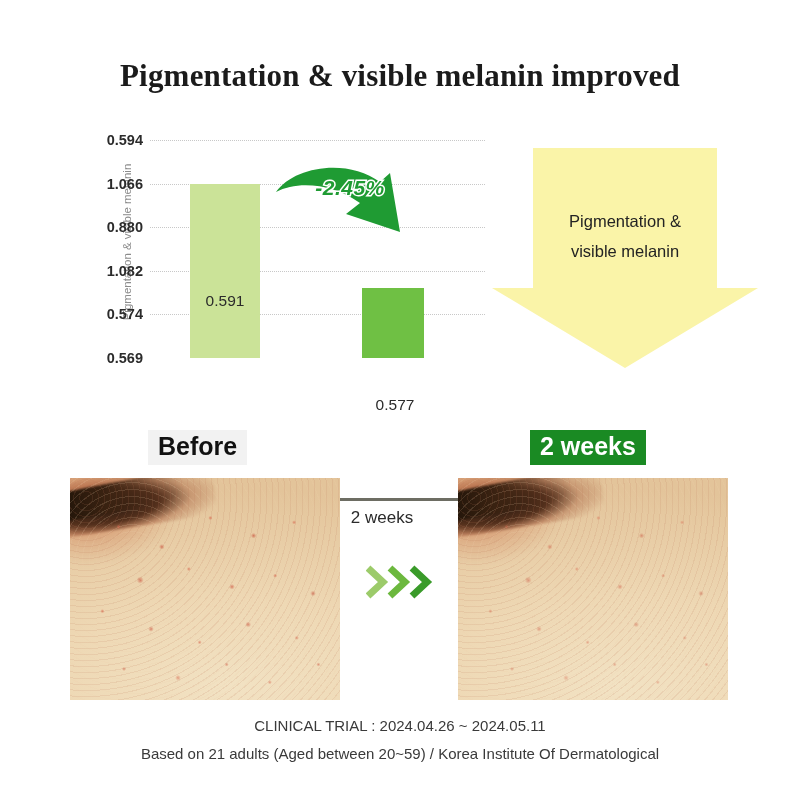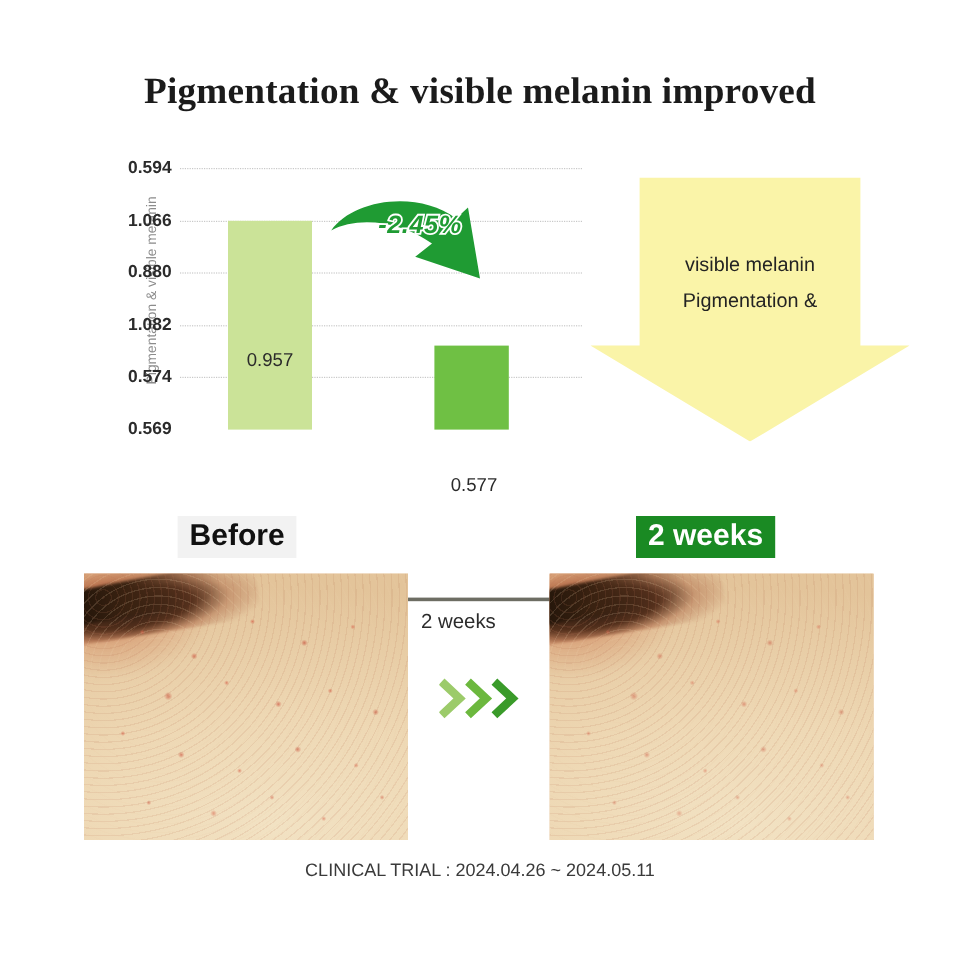--- a/index.html
+++ b/index.html
@@ -164,21 +164,21 @@
   <div class="plot">
     <div class="grid" style="top:0px"></div>
     <div class="grid" style="top:43.6px"></div>
     <div class="grid" style="top:87.2px"></div>
     <div class="grid" style="top:130.8px"></div>
     <div class="grid" style="top:174.4px"></div>
 
     <div class="bar b1" style="left:40px;width:70px;height:174.4px;"></div>
     <div class="bar b2" style="left:212px;width:62px;height:69.8px;"></div>
 
-    <div class="barval" style="left:35px;top:170px;width:80px;">0.957</div>
+    <div class="barval" style="left:35px;top:170px;width:80px;">0.591</div>
     <div class="barval" style="left:205px;top:274px;width:80px;">0.577</div>
   </div>
 
   <div class="axis"></div>
   <div class="xcat" style="left:100px;width:110px;">Before</div>
   <div class="xcat" style="left:272px;width:110px;">2 weeks</div>
 </div>
 
 <div class="greenarrow">
   <svg width="150" height="110" viewBox="0 0 150 110" xmlns="http://www.w3.org/2000/svg">
@@ -186,22 +186,22 @@
   </svg>
 </div>
 <div class="pct">-2.45%</div>
 <div class="pct-inner">-2.45%</div>
 
 <div class="callout">
   <svg width="266" height="220" viewBox="0 0 266 220" xmlns="http://www.w3.org/2000/svg" style="position:absolute;left:0;top:0;">
     <polygon points="41,0 225,0 225,140 266,140 133,220 0,140 41,140" fill="#faf4a8"></polygon>
   </svg>
   <div class="callout-text">
+    <div>Pigmentation &amp;</div>
     <div>visible melanin</div>
-    <div>Pigmentation &amp;</div>
   </div>
 </div>
 
 <div class="lbl lbl-before">Before</div>
 <div class="lbl lbl-after">2 weeks</div>
 
 <div class="photo left">
   <div class="skin">
     <div class="base"></div>
     <div class="ruddy"></div>
@@ -226,13 +226,14 @@
 <div class="chevs">
   <svg width="72" height="40" viewBox="0 0 72 40" xmlns="http://www.w3.org/2000/svg">
     <path d="M2 5 L17 19 L2 33" stroke="#9ccb6a" stroke-width="7" fill="none" stroke-linecap="butt" stroke-linejoin="miter"></path>
     <path d="M24 5 L39 19 L24 33" stroke="#6cb83e" stroke-width="7" fill="none" stroke-linecap="butt" stroke-linejoin="miter"></path>
     <path d="M46 5 L61 19 L46 33" stroke="#3a9b2a" stroke-width="7" fill="none" stroke-linecap="butt" stroke-linejoin="miter"></path>
   </svg>
 </div>
 
 <div class="footer">
   <div>CLINICAL TRIAL : 2024.04.26 ~ 2024.05.11</div>
+  <div>Based on 21 adults (Aged between 20~59) / Korea Institute Of Dermatological</div>
 </div>
 
 </body></html>

